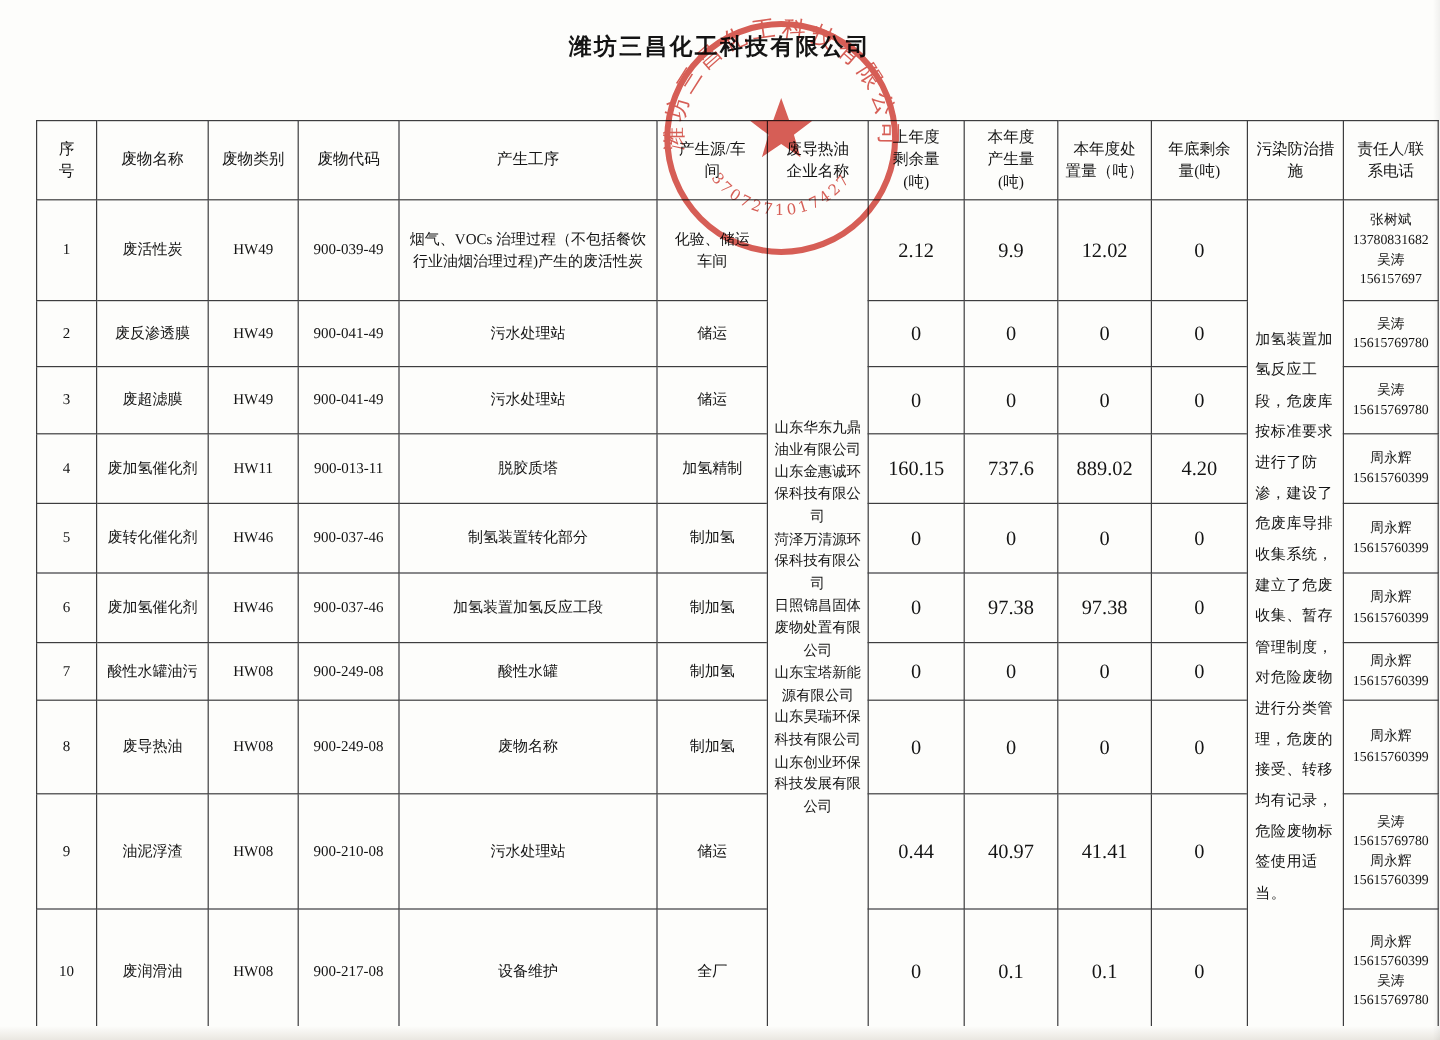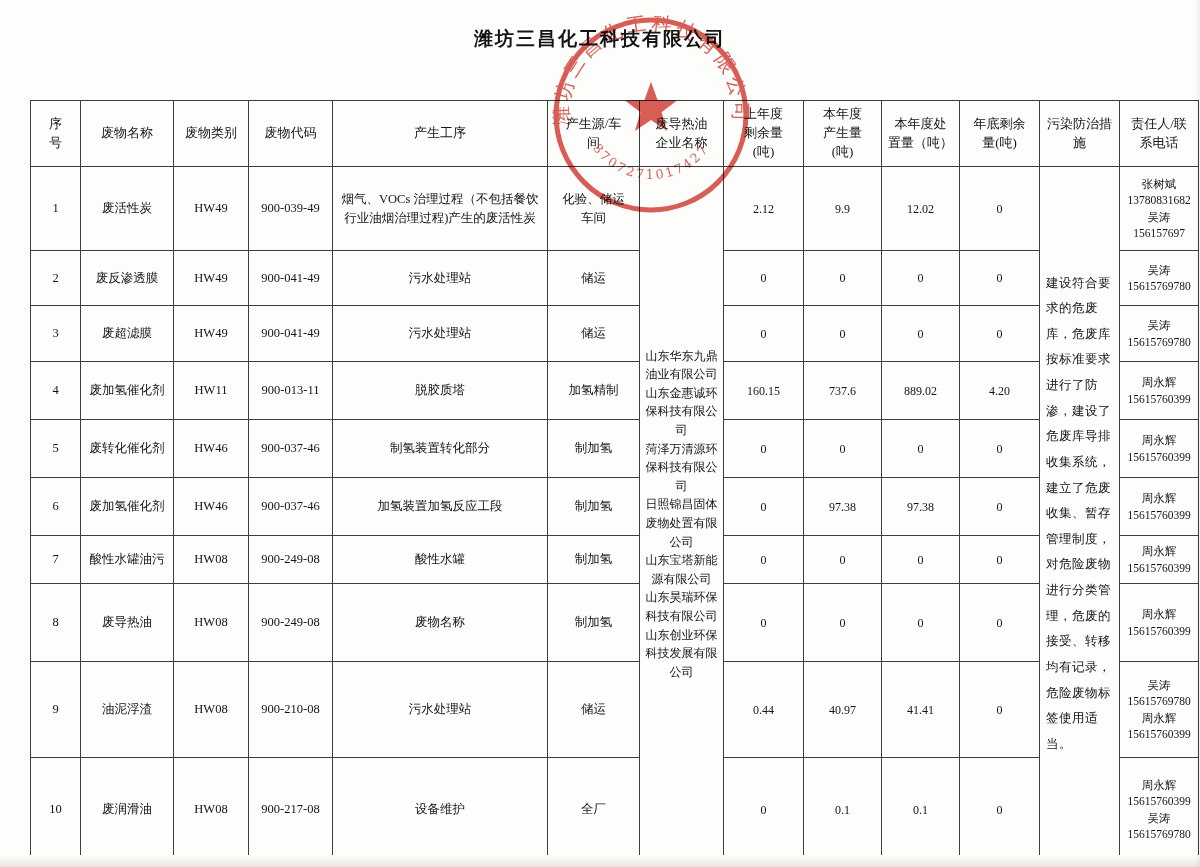--- a/index.html
+++ b/index.html
@@ -31,21 +31,21 @@
     padding:14px 4px;
   }
   td.measures{
     font-size:12.5px;line-height:2.05;text-align:left;
     padding:4px 6px;letter-spacing:.5px;
   }
   td.contact{
     font-size:11.5px;line-height:1.42;white-space:pre-line;
     word-break:break-all;padding:2px 4px;
   }
-  td.num{font-size:12px;}
+  td.num{font-size:17px;}
 
   .seal{
     position:absolute;left:548px;top:12px;width:206px;height:206px;
     opacity:.78;mix-blend-mode:multiply;pointer-events:none;
   }
   .bottom-shade{
     position:absolute;left:0;bottom:0;width:100%;height:12px;
     background:linear-gradient(#fdfdfb,#e9e6e0);
   }
   .right-shade{
@@ -116,21 +116,21 @@
 山东金惠诚环保科技有限公司
 菏泽万清源环保科技有限公司
 日照锦昌固体废物处置有限公司
 山东宝塔新能源有限公司
 山东昊瑞环保科技有限公司
 山东创业环保科技发展有限公司</td>
     <td class="num">2.12</td>
     <td class="num">9.9</td>
     <td class="num">12.02</td>
     <td class="num">0</td>
-    <td class="measures" rowspan="10">建设符合要求的危废库，危废库按标准要求进行了防渗，建设了危废库导排收集系统，建立了危废收集、暂存管理制度，对危险废物进行分类管理，危废的接受、转移均有记录，危险废物标签使用适当。</td>
+    <td class="measures" rowspan="10">加氢装置加氢反应工段，危废库按标准要求进行了防渗，建设了危废库导排收集系统，建立了危废收集、暂存管理制度，对危险废物进行分类管理，危废的接受、转移均有记录，危险废物标签使用适当。</td>
     <td class="contact">张树斌
 13780831682
 吴涛
 156157697</td>
   </tr>
 
   <tr style="height:55px">
     <td>2</td>
     <td>废反渗透膜</td>
     <td>HW49</td>

